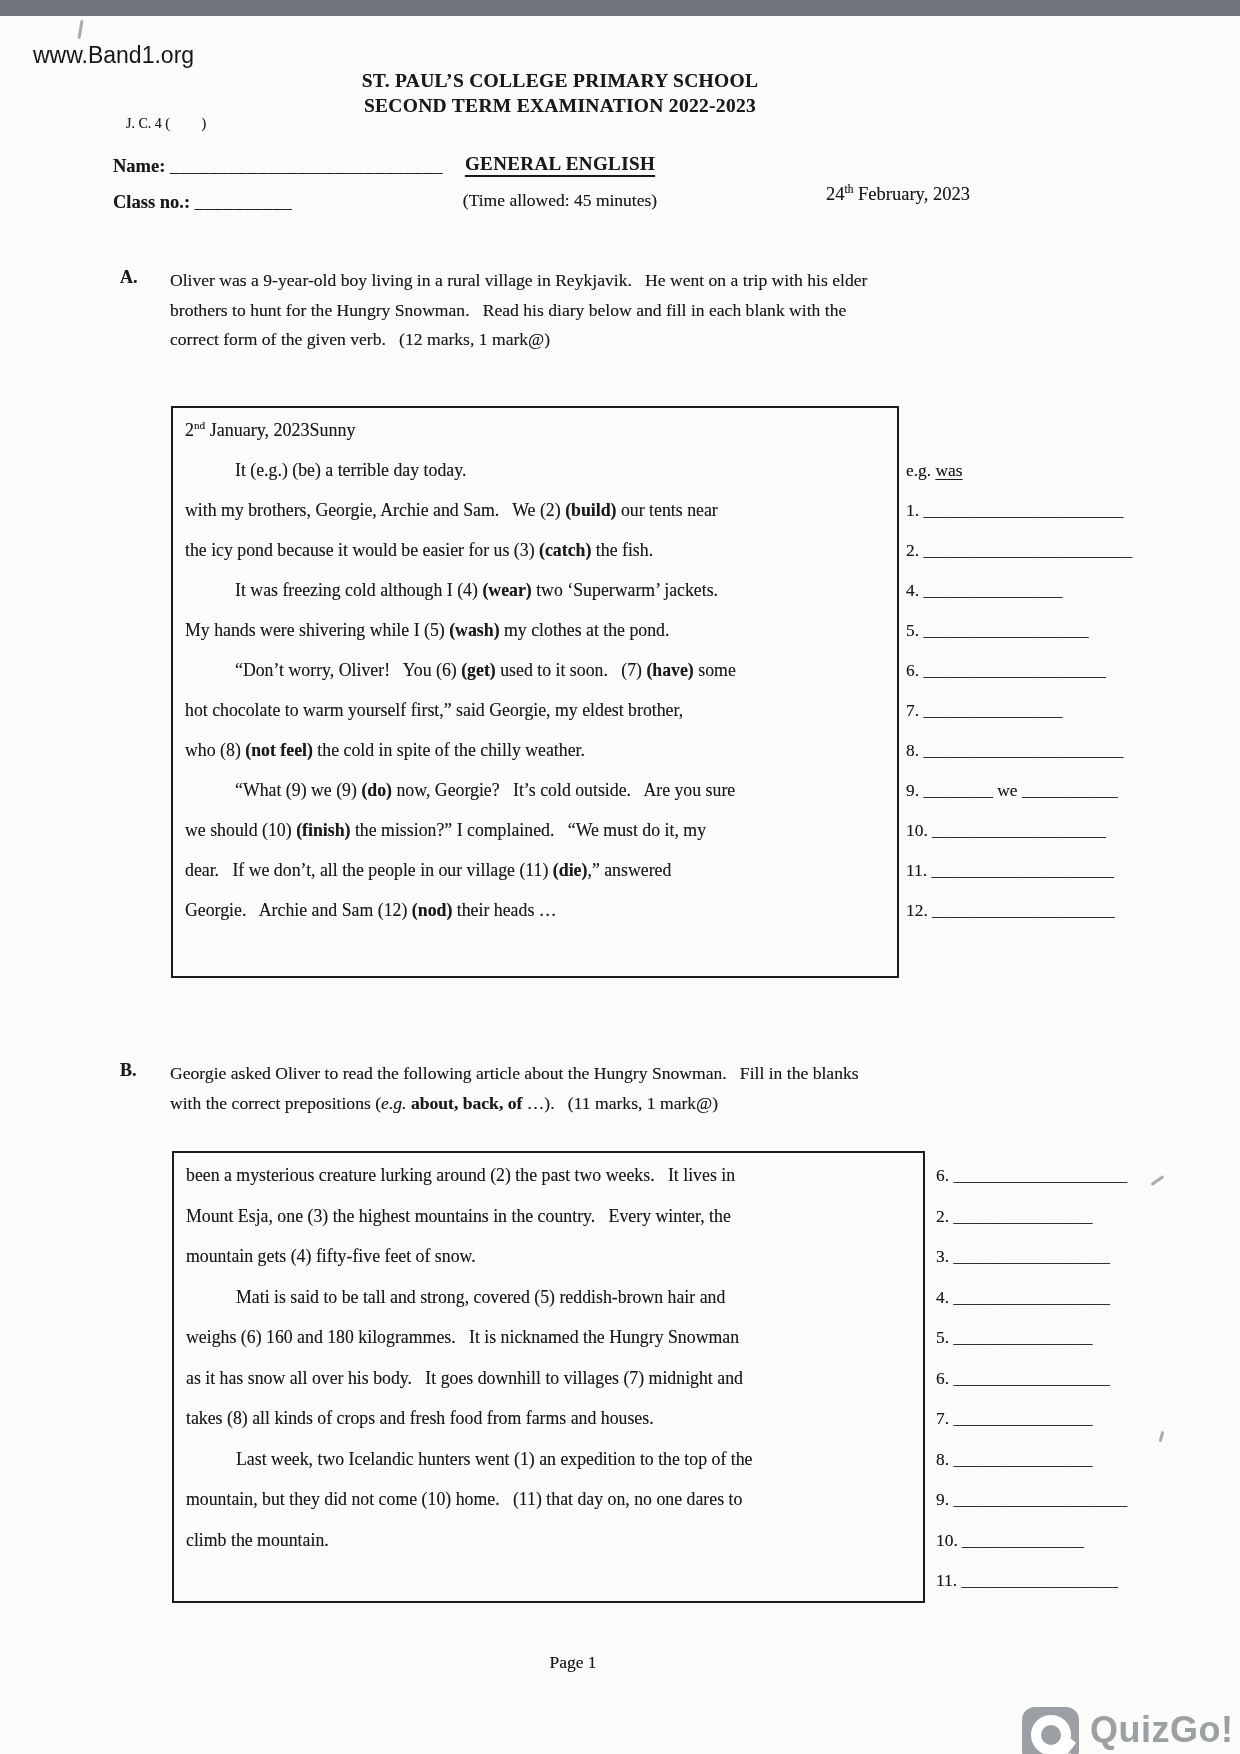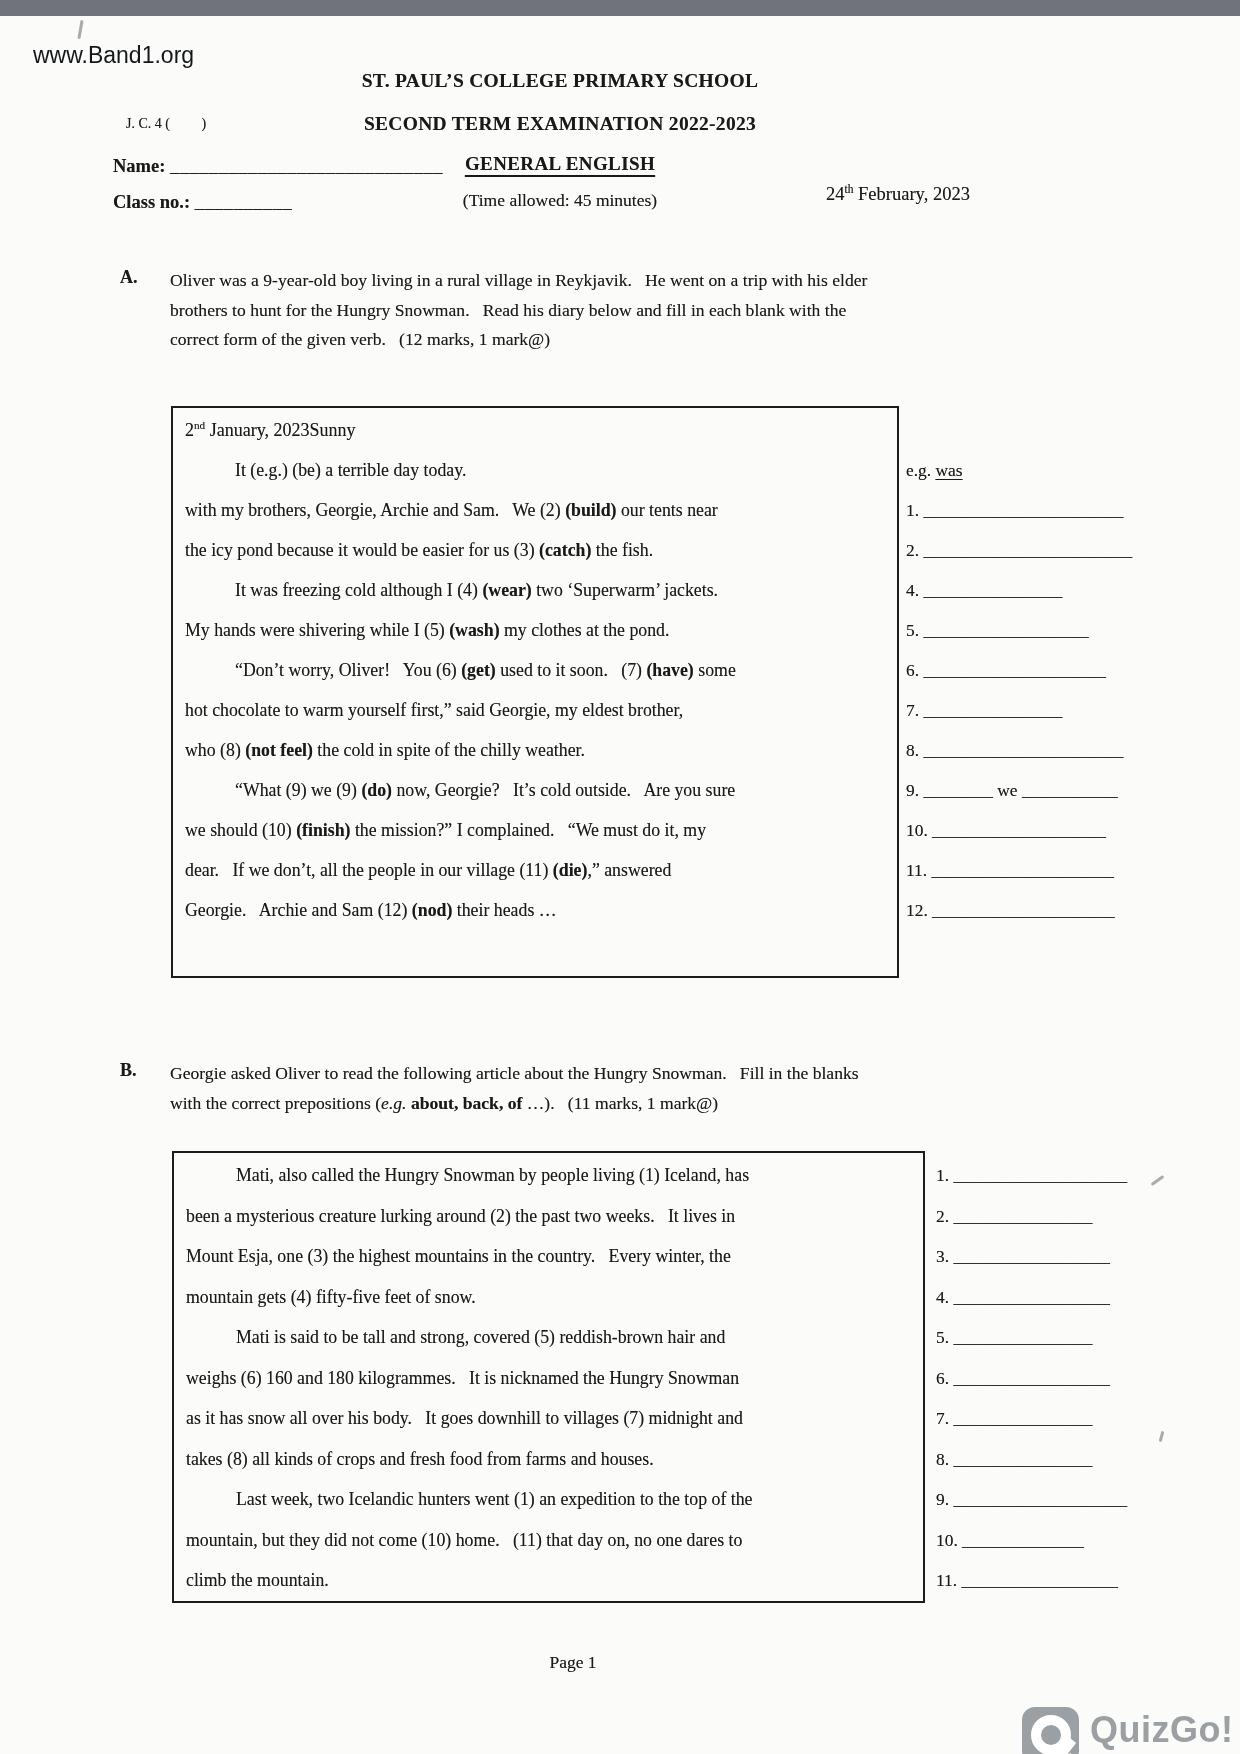--- a/index.html
+++ b/index.html
@@ -11,21 +11,21 @@
   .sans{font-family:"Liberation Sans",sans-serif;text-shadow:none}
   .center{text-align:center}
   b{font-weight:700}
   i{font-style:italic}
   sup{font-size:.62em;vertical-align:super;line-height:0}
   u{text-decoration:underline;text-underline-offset:3px}
 
   .wm{left:33px;top:26px;font-size:23px;color:#14171a}
 
   .hd-school{left:180px;top:54px;width:760px;font-size:19.5px;font-weight:700;letter-spacing:.3px}
-  .hd-exam{left:180px;top:97px;width:760px;font-size:19.5px;font-weight:700;letter-spacing:.3px}
+  .hd-exam{left:180px;top:79px;width:760px;font-size:19.5px;font-weight:700;letter-spacing:.3px}
   .hd-subject{left:180px;top:137px;width:760px;font-size:19px;font-weight:700;letter-spacing:.4px}
   .hd-subject .ul{text-decoration:underline;text-underline-offset:5px;text-decoration-thickness:2px}
   .hd-time{left:180px;top:174px;width:760px;font-size:17.5px}
   .hd-class{left:126px;top:100px;font-size:14px;font-weight:400;white-space:pre}
   .hd-row{font-size:18.5px;font-weight:600;white-space:pre}
   .hd-name{left:113px;top:140px}
   .hd-classno{left:113px;top:176px}
   .hd-row .blank{font-weight:400;letter-spacing:.5px}
   .hd-date{left:826px;top:168px;font-size:18.5px}
 
@@ -128,36 +128,35 @@
   <div class="abs sec-label secB-label">B.</div>
   <div class="abs secB-instr">
       <div class="iline">Georgie asked Oliver to read the following article about the Hungry Snowman.   Fill in the blanks</div>
       <div class="iline">with the correct prepositions (<i>e.g.</i> <b>about, back, of</b> …).   (11 marks, 1 mark@)</div>
     </div>
   <div class="abs art art2"></div>
   <div class="abs art art3"></div>
 
   <div class="abs boxB">
     <div>
-        <div class="bline">	Mati, also called the Hungry Snowman by people living (1) Iceland, has</div>
         <div class="bline">been a mysterious creature lurking around (2) the past two weeks.   It lives in</div>
         <div class="bline">Mount Esja, one (3) the highest mountains in the country.   Every winter, the</div>
         <div class="bline">mountain gets (4) fifty-five feet of snow.</div>
         <div class="bline">	Mati is said to be tall and strong, covered (5) reddish-brown hair and</div>
         <div class="bline">weighs (6) 160 and 180 kilogrammes.   It is nicknamed the Hungry Snowman</div>
         <div class="bline">as it has snow all over his body.   It goes downhill to villages (7) midnight and</div>
         <div class="bline">takes (8) all kinds of crops and fresh food from farms and houses.</div>
         <div class="bline">	Last week, two Icelandic hunters went (1) an expedition to the top of the</div>
         <div class="bline">mountain, but they did not come (10) home.   (11) that day on, no one dares to</div>
         <div class="bline">climb the mountain.</div>
       </div>
   </div>
 
   <div class="abs ansB">
-      <div class="bans">1. ____________________</div>
+      <div class="bans">6. ____________________</div>
       <div class="bans">2. ________________</div>
       <div class="bans">3. __________________</div>
       <div class="bans">4. __________________</div>
       <div class="bans">5. ________________</div>
       <div class="bans">6. __________________</div>
       <div class="bans">7. ________________</div>
       <div class="bans">8. ________________</div>
       <div class="bans">9. ____________________</div>
       <div class="bans">10. ______________</div>
       <div class="bans">11. __________________</div>

